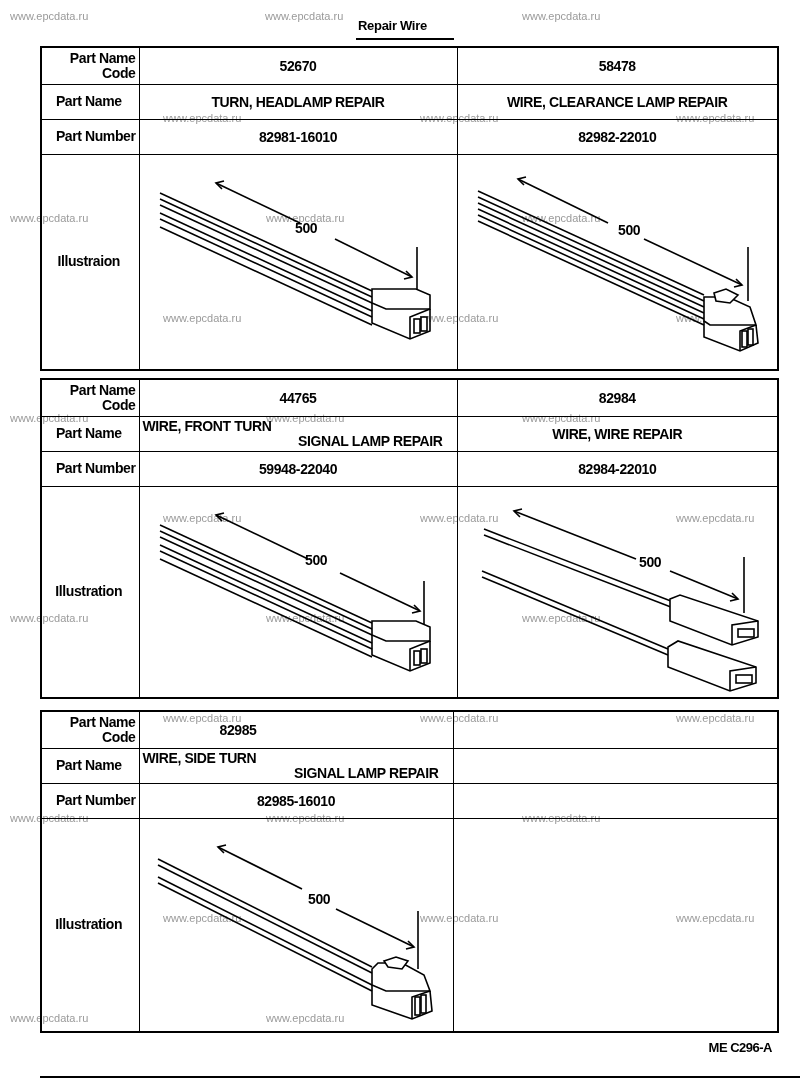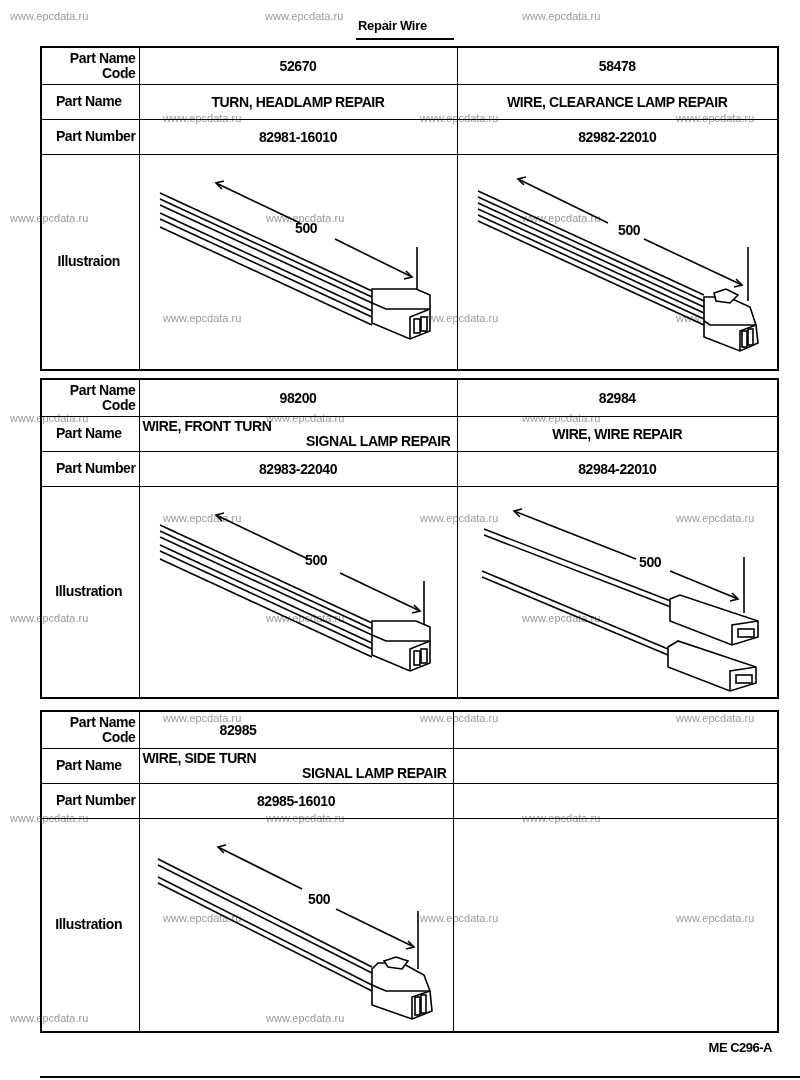--- a/index.html
+++ b/index.html
@@ -7,21 +7,21 @@
   .wm{position:absolute;font-family:"Liberation Sans",sans-serif;font-size:11px;color:#9a9a9a;white-space:nowrap;}
   .title{position:absolute;left:358px;top:18px;font-weight:bold;font-size:13px;letter-spacing:-0.3px;}
   .title-rule{position:absolute;left:356px;top:38px;width:98px;height:2px;background:#000;}
   table.parts{position:absolute;border-collapse:collapse;border:2px solid #000;table-layout:fixed;}
   table.parts td{border:1.5px solid #000;padding:0;font-weight:bold;font-size:14px;letter-spacing:-0.4px;vertical-align:middle;}
   td.lbl{width:96px;text-align:right;padding-right:3px !important;font-size:13.5px;line-height:15px;}
   td.lbl.center{text-align:center;}
   td.val{text-align:center;}
   td.two{text-align:left;line-height:15px;}
   td.two .l1{display:block;padding-left:3px;}
-  td.two .l2{display:block;text-align:right;padding-right:6px;}
+  td.two .l2{display:block;text-align:right;padding-right:14px;}
   td.ill{position:relative;}
   svg.drw{display:block;}
   .code{position:absolute;right:28px;top:1040px;font-weight:bold;font-size:13px;letter-spacing:-0.5px;}
   .botrule{position:absolute;left:40px;top:1076px;width:760px;height:2px;background:#000;}
 </style>
 </head>
 <body>
 
 <div class="wm" style="left:10px;top:10px">www.epcdata.ru</div>
 <div class="wm" style="left:265px;top:10px">www.epcdata.ru</div>
@@ -136,34 +136,34 @@
 
 <table class="parts" style="left:40px;top:378px;width:737px;">
   <colgroup>
       <col style="width:98px">
       <col style="width:318px">
       <col style="width:321px">
     </colgroup>
   <tbody>
       <tr style="height:37px">
     <td class="lbl"><span>Part Name</span><br><span>Code</span></td>
-    <td class="val">98200</td>
+    <td class="val">44765</td>
     <td class="val">82984</td>
   </tr>
   <tr style="height:35px">
     <td class="lbl center">Part Name</td>
     <td class="two">
       <span class="l1">WIRE, FRONT TURN</span>
       <span class="l2">SIGNAL LAMP REPAIR</span>
     </td>
     <td class="val">WIRE, WIRE REPAIR</td>
   </tr>
   <tr style="height:35px">
     <td class="lbl">Part Number</td>
-    <td class="val">82983-22040</td>
+    <td class="val">59948-22040</td>
     <td class="val">82984-22010</td>
   </tr>
   <tr style="height:210px">
     <td class="lbl center">Illustration</td>
     <td class="ill">
       <svg class="drw" width="318" height="210" viewBox="0 0 318 210">
         <g stroke="#000" fill="none" stroke-width="1.6">
           <line x1="20" y1="38" x2="232" y2="136"></line>
               <line x1="20" y1="44" x2="232" y2="142"></line>
           <line x1="20" y1="50" x2="232" y2="148"></line>

